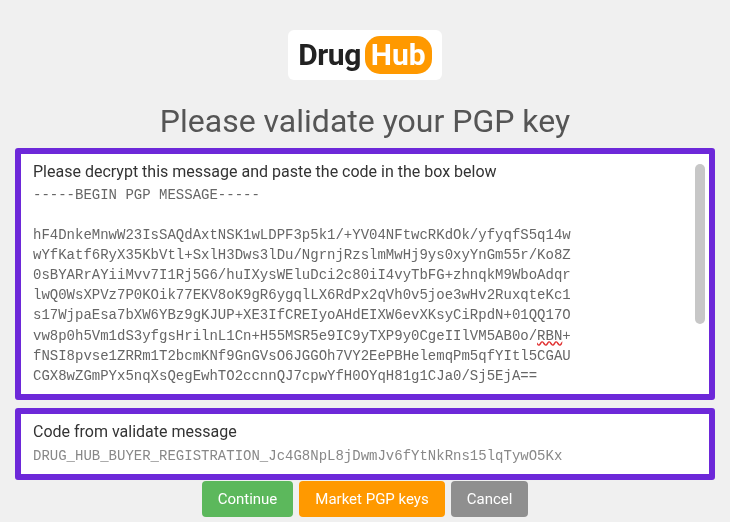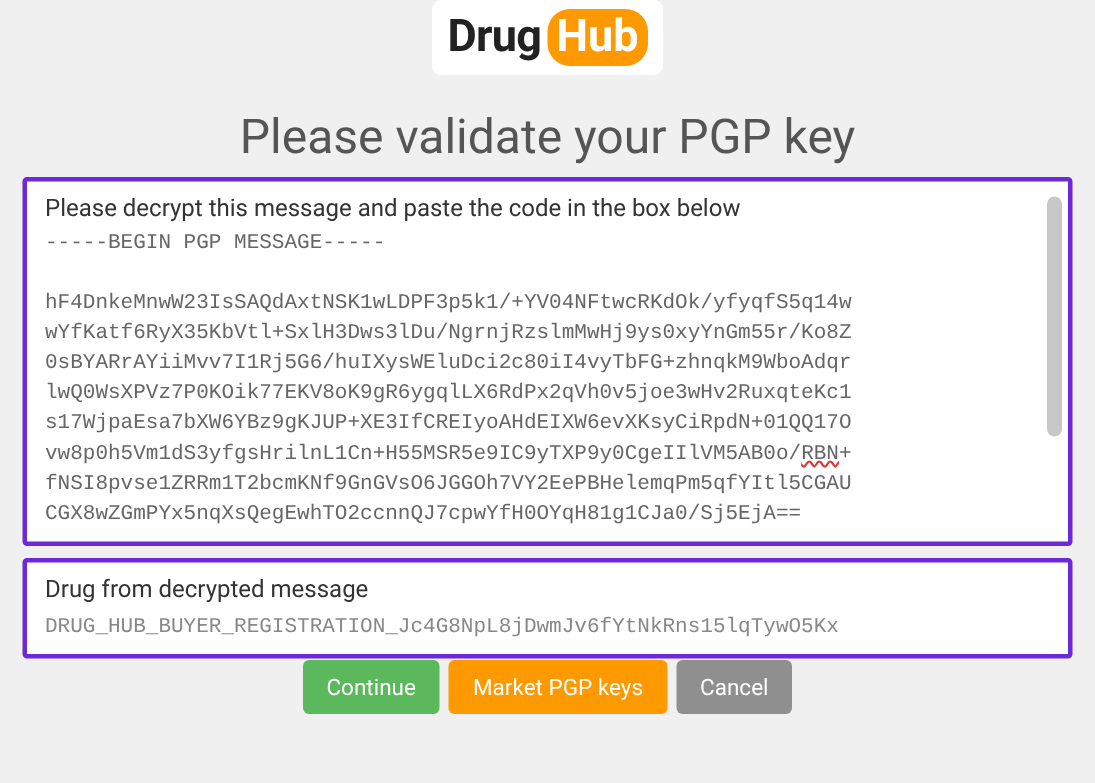--- a/index.html
+++ b/index.html
@@ -17,20 +17,21 @@
     .page {
       display: flex;
       flex-direction: column;
       align-items: center;
       width: 100%;
     }
     .logo-box {
       display: inline-flex;
       align-items: center;
       padding: 6px 10px;
+      margin-top: 30px;
       margin-bottom: 22px;
       border-radius: 6px;
       background: #fff;
     }
     .logo-drug {
       font-size: 30px;
       font-weight: 700;
       color: #222;
       letter-spacing: -0.5px;
     }
@@ -46,21 +47,21 @@
       display: inline-block;
     }
     .heading {
       font-size: 32px;
       font-weight: 400;
       color: #555;
       margin-bottom: 8px;
     }
     .card {
       background: #fff;
-      border: 3px solid #6d28d9;
+      border: 6px solid #6d28d9;
       border-radius: 3px;
       width: 700px;
       padding: 8px 12px;
       position: relative;
     }
     .card-label {
       font-size: 16px;
       color: #333;
       margin-bottom: 4px;
     }
@@ -145,21 +146,21 @@
 <span>0sBYARrAYiiMvv7I1Rj5G6/huIXysWEluDci2c80iI4vyTbFG+zhnqkM9WboAdqr</span>
 <span>lwQ0WsXPVz7P0KOik77EKV8oK9gR6ygqlLX6RdPx2qVh0v5joe3wHv2RuxqteKc1</span>
 <span>s17WjpaEsa7bXW6YBz9gKJUP+XE3IfCREIyoAHdEIXW6evXKsyCiRpdN+01QQ17O</span>
 <span>vw8p0h5Vm1dS3yfgsHrilnL1Cn+H55MSR5e9IC9yTXP9y0CgeIIlVM5AB0o/</span><span class="squiggle">RBN</span><span>+</span>
 <span>fNSI8pvse1ZRRm1T2bcmKNf9GnGVsO6JGGOh7VY2EePBHelemqPm5qfYItl5CGAU</span>
 <span>CGX8wZGmPYx5nqXsQegEwhTO2ccnnQJ7cpwYfH0OYqH81g1CJa0/Sj5EjA==</span></div>
     <div class="scrollbar"></div>
   </div>
 
   <div class="card card-code">
-    <div class="card-label">Drug from decrypted message</div>
+    <div class="card-label">Code from validate message</div>
     <input class="code-input" type="text" value="DRUG_HUB_BUYER_REGISTRATION_Jc4G8NpL8jDwmJv6fYtNkRns15lqTywO5Kx" style="">
   </div>
 
   <div class="button-row">
     <button class="btn btn-continue">Continue</button>
     <button class="btn btn-market">Market PGP keys</button>
     <button class="btn btn-cancel">Cancel</button>
   </div>
 
 </div>

